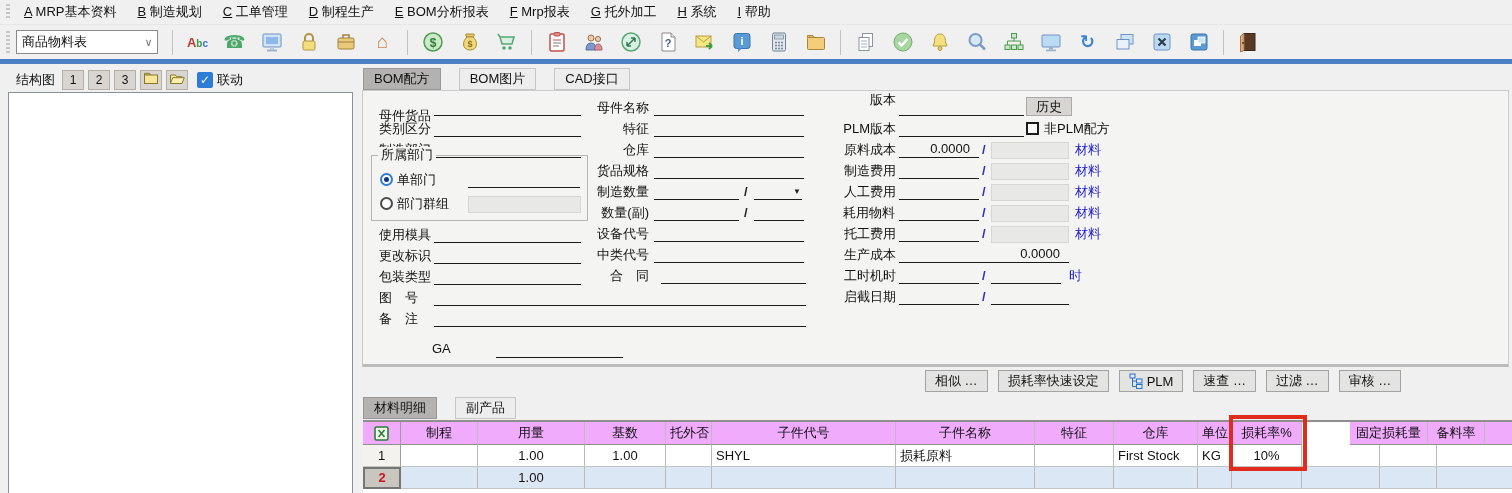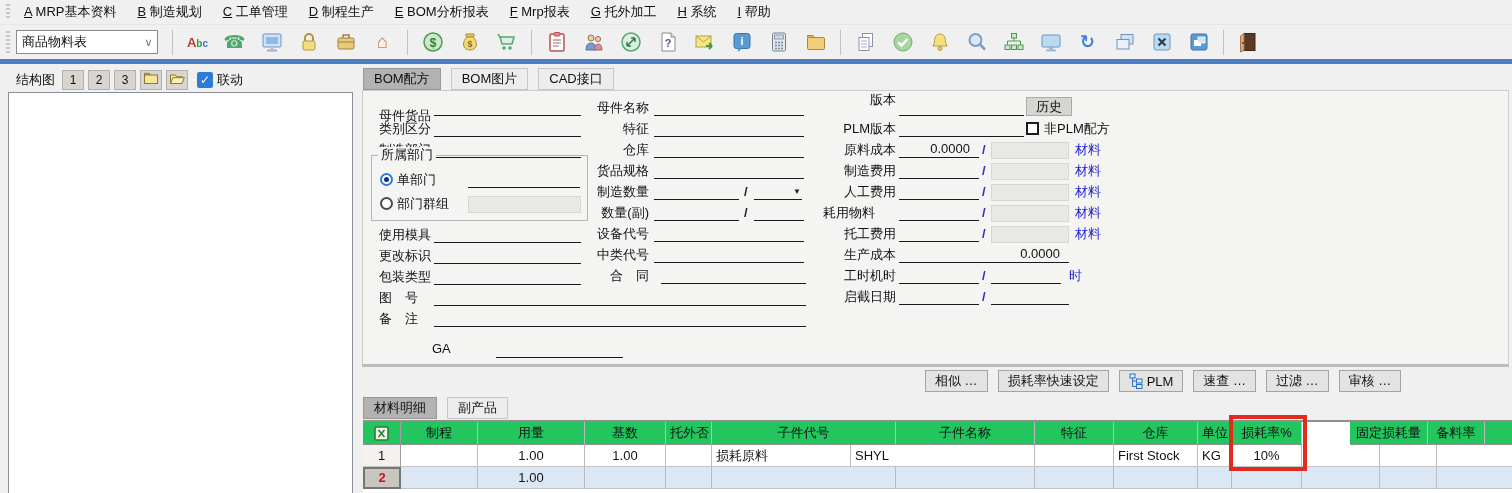--- a/index.html
+++ b/index.html
@@ -24,21 +24,21 @@
   
   #tree-toolbar{position:absolute;left:16px;top:69px;height:21px;display:flex;align-items:center;gap:4px}
   .lvlbtn{width:22px;height:20px;background:#d8d5d0;border:1px solid #b3afa9;display:flex;align-items:center;
     justify-content:center;font-size:12px;box-sizing:border-box}
   .cbx{width:16px;height:16px;border-radius:2px;color:#fff;font-size:12px;display:flex;align-items:center;
     justify-content:center;margin-left:5px}
   #tree{position:absolute;left:8px;top:92px;width:345px;height:402px;background:#fff;border:1px solid #8a9099;box-sizing:border-box}
   
   .tabrow{position:absolute;display:flex;align-items:flex-end}
   .tab{height:22px;padding:0 10px;display:flex;align-items:center;background:#ededed;border:1px solid #c6c6c6;
-    margin-right:10px;box-sizing:border-box;white-space:nowrap}
+    margin-right:18px;box-sizing:border-box;white-space:nowrap}
   .tab.active{background:#b3b2b0;border-color:#979797}
   
   #form-panel{position:absolute;left:362px;top:90px;width:1147px;height:277px;background:#f4f4f3;
     border:1px solid #cbcbcb;border-bottom:3px solid #bcbcbc;box-sizing:border-box}
   .lbl{position:absolute;height:18px;line-height:18px;white-space:nowrap}
   .lbl.r{text-align:right}
   .fld{position:absolute;height:17px;border-bottom:1px solid #1a1a1a;box-sizing:border-box;
     display:flex;align-items:flex-end;justify-content:flex-end}
   .fld .val{padding:0 9px 0 0;line-height:16px}
   .gfld{position:absolute;height:17px;background:#e8e8e6;border:1px solid #d6d6d3;box-sizing:border-box}
@@ -58,21 +58,21 @@
   
   #action-buttons{position:absolute;left:925px;top:370px;display:flex;gap:10px}
   .abtn{height:22px;padding:0 9px;background:#e3e3e2;border:1px solid #a3a3a3;display:flex;align-items:center;
     gap:4px;box-sizing:border-box;white-space:nowrap}
   
   #grid{position:absolute;left:363px;top:420px;width:1149px;height:73px;overflow:hidden;background:#fff;
     border-top:2px solid #8f8f8f;box-sizing:border-box}
   .ghead,.grow{display:flex}
   .gc{box-sizing:border-box;flex:none;border-right:1px solid #bbb;border-bottom:1px solid #c4c4c4;
     padding:0 4px;overflow:hidden;white-space:nowrap;height:22px;line-height:21px}
-  .ghead .gc{height:23px;line-height:22px;text-align:center;background:#22c55e;border-bottom:1px solid #909090}
+  .ghead .gc{height:23px;line-height:22px;text-align:center;background:#f0abfc;border-bottom:1px solid #909090}
   .ncell{width:38px;text-align:center;background:#f3f2ef;border-right:1px solid #9c9c9c}
   .grow.sel .gc{background:#dce7f5}
   .grow.sel .ncell{background:#c9c5bf;color:#cf1020;font-weight:bold;border:2px solid #757575;line-height:17px}
   .al{text-align:left}.ar{text-align:center}.ac{text-align:center}
   #redbox{position:absolute;left:1229px;top:415px;width:78px;height:56px;border:4px solid #e02b1d;
     box-sizing:border-box;z-index:6;pointer-events:none}
 </style>
 </head>
 <body>
 
@@ -414,21 +414,21 @@
     <span class="slash b" style="left:619px;top:71px">/</span>
     <span class="gfld" style="left:628px;top:72px;width:78px"></span>
     <span class="lbl blu" style="left:712px;top:71px">材料</span>
 
     <span class="lbl r" style="left:443px;top:92px;width:90px">人工费用</span>
     <span class="fld" style="left:536px;top:92px;width:80px"></span>
     <span class="slash b" style="left:619px;top:92px">/</span>
     <span class="gfld" style="left:628px;top:93px;width:78px"></span>
     <span class="lbl blu" style="left:712px;top:92px">材料</span>
 
-    <span class="lbl r" style="left:422px;top:113px;width:90px">耗用物料</span>
+    <span class="lbl r" style="left:442px;top:113px;width:90px">耗用物料</span>
     <span class="fld" style="left:536px;top:113px;width:80px"></span>
     <span class="slash b" style="left:619px;top:113px">/</span>
     <span class="gfld" style="left:628px;top:114px;width:78px"></span>
     <span class="lbl blu" style="left:712px;top:113px">材料</span>
 
     <span class="lbl r" style="left:443px;top:134px;width:90px">托工费用</span>
     <span class="fld" style="left:536px;top:134px;width:80px"></span>
     <span class="slash b" style="left:619px;top:134px">/</span>
     <span class="gfld" style="left:628px;top:135px;width:78px"></span>
     <span class="lbl blu" style="left:712px;top:134px">材料</span>
@@ -495,22 +495,22 @@
         <div class="gc" style="width: 57px;">备料率</div>
         <div class="gc" style="width: 110px;">成本</div>
       </div>
     <div id="grid-body">
         <div class="grow">
           <div class="gc ncell">1</div>
           <div class="gc ac" style="width: 77px;"></div>
           <div class="gc ar" style="width: 107px;">1.00</div>
           <div class="gc ar" style="width: 81px;">1.00</div>
           <div class="gc ac" style="width: 46px;"></div>
+          <div class="gc al" style="width: 184px;">SHYL</div>
           <div class="gc al" style="width: 139px;">损耗原料</div>
-          <div class="gc al" style="width: 184px;">SHYL</div>
           <div class="gc al" style="width: 79px;"></div>
           <div class="gc al" style="width: 84px;">First Stock</div>
           <div class="gc al" style="width: 34px;">KG</div>
           <div class="gc ar" style="width: 70px;">10%</div>
           <div class="gc ar" style="width: 78px;"></div>
           <div class="gc ar" style="width: 57px;"></div>
           <div class="gc ar" style="width: 110px;"></div>
         </div>
         <div class="grow sel">
           <div class="gc ncell">2</div>

